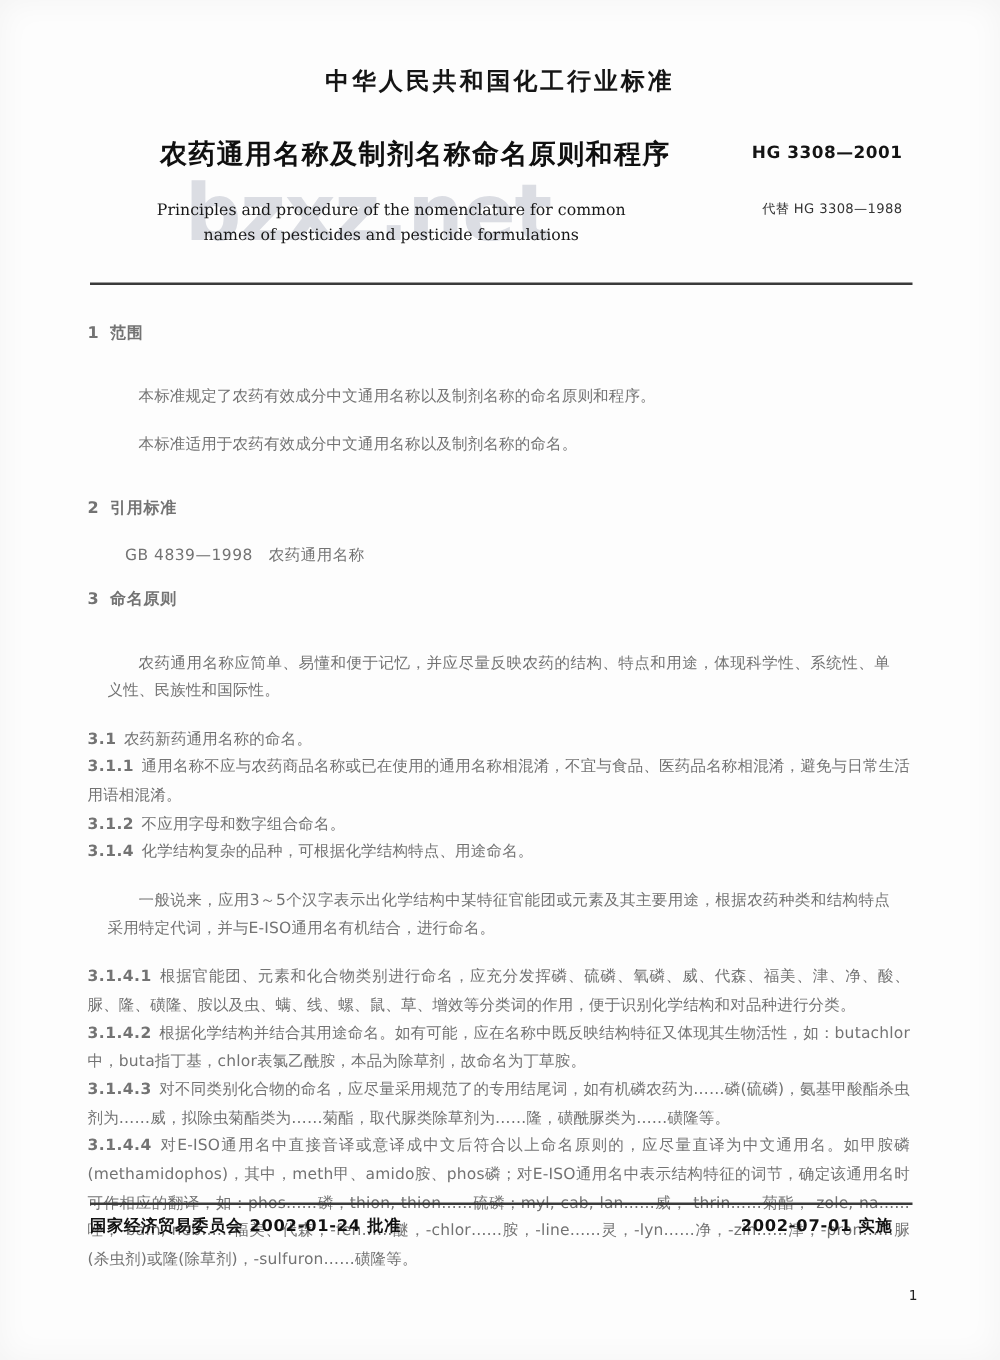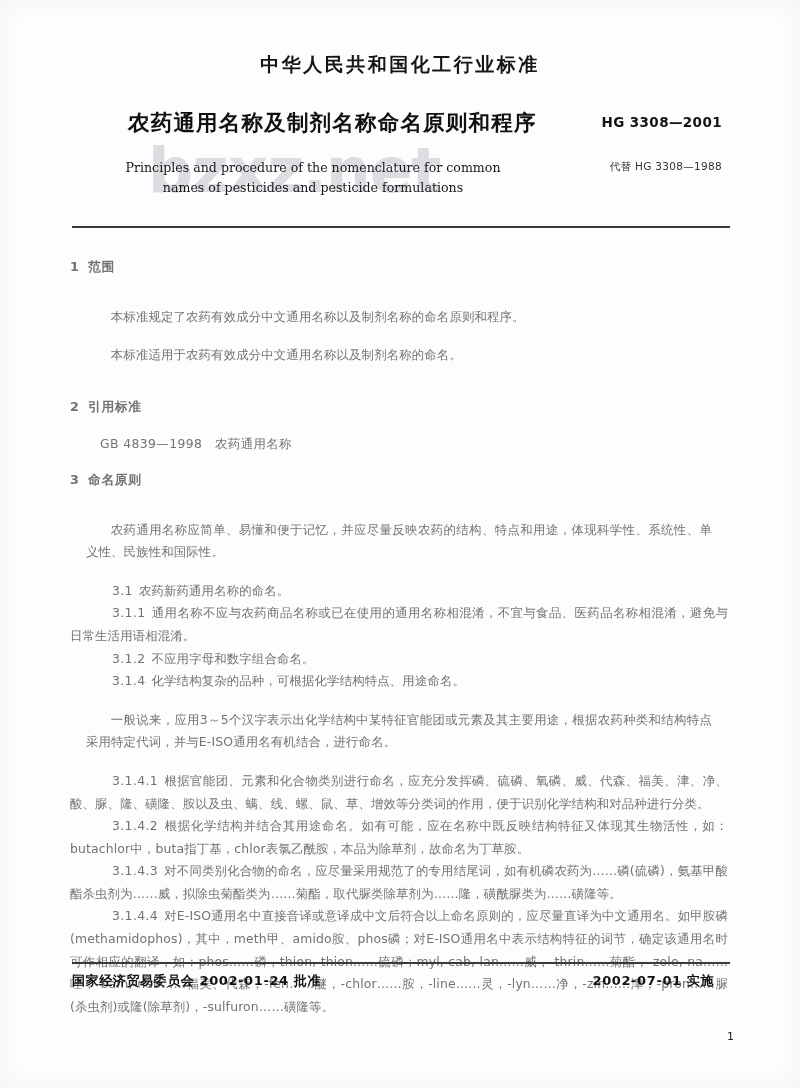--- a/index.html
+++ b/index.html
@@ -157,24 +157,23 @@
     text-align: justify;
     text-justify: inter-ideograph;
   }
   p.indent { text-indent: 2em; }
 
   .clause {
     margin: 0;
     text-align: justify;
   }
   .clause .cnum {
-    font-weight: normal;
+    font-weight: bold;
     margin-right: 6px;
     letter-spacing: 0.4px;
-    margin-left: 42px;
   }
   .cited {
     margin: 0 0 0 30px;
     letter-spacing: 0.4px;
   }
 
   
   hr.foot-rule {
     position: absolute;
     left: 72px;

